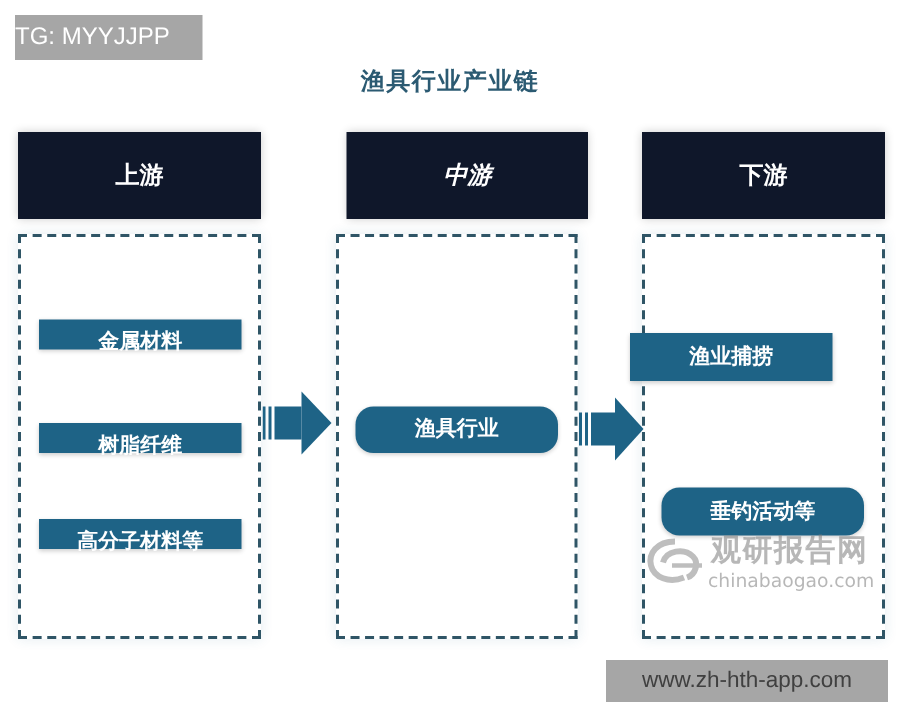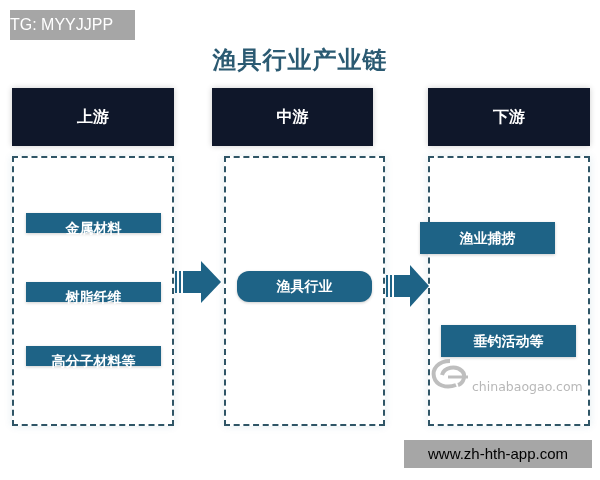--- a/index.html
+++ b/index.html
@@ -9,21 +9,21 @@
       font-family: "DejaVu Serif", "Liberation Serif", serif;
     }
     .tg-badge {
       position: absolute; left: 10px; top: 10px; width: 125px; height: 30px;
       background: #a6a6a6; color: #ffffff;
       font-family: "Liberation Sans", sans-serif; font-size: 16px;
       line-height: 30px; 
     }
     .title {
       position: absolute; left: 0; width: 600px; top: 44px; text-align: center;
-      font-size: 24px; font-weight: bold; color: #2b5a72; letter-spacing: 1px;
+      font-size: 16px; font-weight: bold; color: #2b5a72; letter-spacing: 1px;
     }
     .stage-header {
       position: absolute; top: 88px; height: 58px;
       background: #0f172a; color: #ffffff;
       font-size: 16px; font-weight: bold; line-height: 58px; text-align: center;
       box-shadow: 0 0 6px rgba(0,0,0,0.2);
     }
     .stage-box {
       position: absolute; top: 156px; height: 270px;
       border: 2px dashed #2f5566; box-sizing: border-box;
@@ -43,21 +43,21 @@
     .wm-cn {
       position: absolute; left: 44px; top: 0; font-size: 20px; font-weight: bold;
       color: #7d7d7d; font-family: "DejaVu Sans", sans-serif; letter-spacing: 1px;
     }
     .wm-en {
       position: absolute; left: 42px; top: 26px; font-size: 12.5px;
       color: #7d7d7d; font-family: "DejaVu Sans", sans-serif;
     }
     .site-badge {
       position: absolute; left: 404px; top: 440px; width: 188px; height: 28px;
-      background: #a6a6a6; color: #000000;
+      background: #a6a6a6; color: #404040;
       font-family: "Liberation Sans", sans-serif; font-size: 15px;
       line-height: 28px; text-align: center;
     }
   </style>
 </head>
 <body>
 
 <div class="tg-badge">TG: MYYJJPP</div>
 
 <div class="title">渔具行业产业链</div>
@@ -68,38 +68,39 @@
 <div class="item" style="left:26px; top:282px; width:135px;">树脂纤维</div>
 <div class="item" style="left:26px; top:346px; width:135px;text-align:center;">高分子材料等</div>
 
 <svg class="arrow" style="left:175px; top:259px;" width="48" height="46" viewBox="0 0 48 46">
   <rect x="0" y="12" width="2" height="22" fill="#1e6386"></rect>
   <rect x="4" y="12" width="2" height="22" fill="#1e6386"></rect>
   <rect x="8" y="12" width="18" height="22" fill="#1e6386"></rect>
   <polygon points="26,2 46,23 26,44" fill="#1e6386"></polygon>
 </svg>
 
-<div class="stage-header" style="left:212px; width:161px;">中游</div>
+<div class="stage-header" style="left:231px; width:161px;font-style:italic;">中游</div>
 <div class="stage-box" style="left:224px; width:161px;"></div>
 <div class="item" style="left:237px; top:271px; width:135px; height:31px; line-height:31px;border-radius:12px;">渔具行业</div>
 
 <svg class="arrow" style="left:386px; top:263px;" width="44" height="46" viewBox="0 0 44 46">
   <rect x="0" y="12" width="2" height="22" fill="#1e6386"></rect>
   <rect x="4" y="12" width="2" height="22" fill="#1e6386"></rect>
   <rect x="8" y="12" width="16" height="22" fill="#1e6386"></rect>
   <polygon points="24,2 43,23 24,44" fill="#1e6386"></polygon>
 </svg>
 
 <div class="stage-header" style="left:428px; width:162px;">下游</div>
 <div class="stage-box" style="left:428px; width:162px;"></div>
 <div class="item" style="left:420px; top:222px; width:135px; height:32px; line-height:32px;">渔业捕捞</div>
-<div class="item" style="left:441px; top:325px; width:135px; height:32px; line-height:32px;">垂钓活动等</div>
+<div class="item" style="left:441px; top:325px; width:135px; height:32px; line-height:32px;border-radius:12px;">垂钓活动等</div>
 
 <div class="watermark">
   <svg class="wm-logo" width="40" height="36" viewBox="0 0 40 36">
     <path d="M20 4 C8 4 2 12 4 20 C6 28 16 32 26 28" fill="none" stroke="#8a8a8a" stroke-width="4"></path>
     <path d="M12 18 C14 10 26 8 32 14 C36 18 34 26 28 28" fill="none" stroke="#8a8a8a" stroke-width="4"></path>
     <path d="M18 20 L38 20" stroke="#8a8a8a" stroke-width="3"></path>
   </svg>
+  <div class="wm-cn">观研报告网</div>
   <div class="wm-en">chinabaogao.com</div>
 </div>
 
 <div class="site-badge">www.zh-hth-app.com</div>
 
 </body></html>

